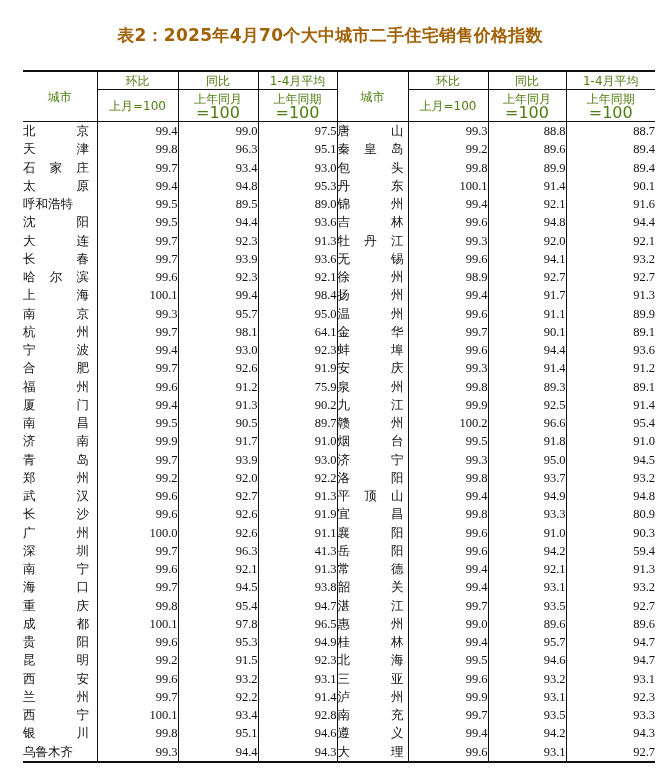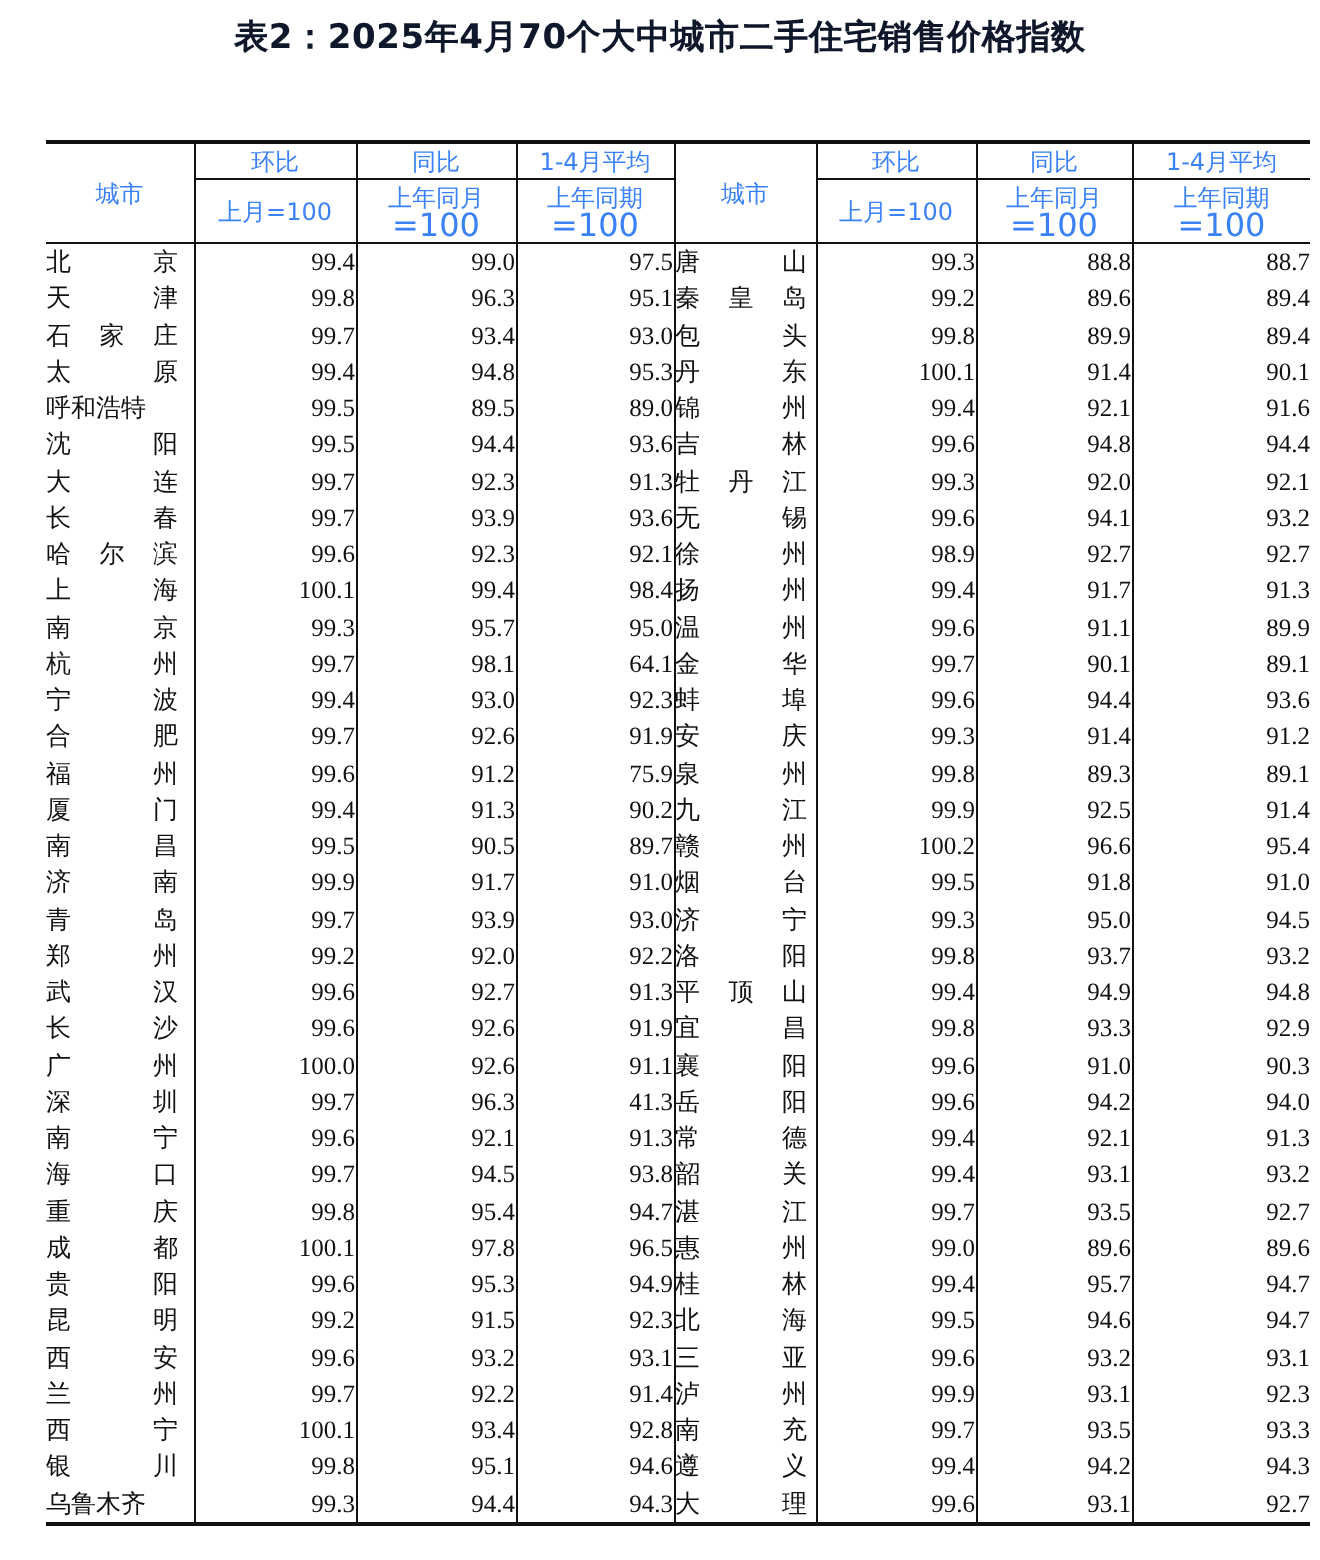--- a/index.html
+++ b/index.html
@@ -1,26 +1,26 @@
 <!DOCTYPE html>
 <html><head>
 <meta charset="utf-8">
 <style>
   html, body { margin: 0; padding: 0; background: #ffffff; }
   body { width: 660px; height: 780px; position: relative; overflow: hidden;
          font-family: "DejaVu Serif", "Liberation Serif", serif; color: #111; }
-  .title { position: absolute; top: 7px; left: 0; width: 660px; text-align: center;
+  .title { position: absolute; top: 24px; left: 0; width: 660px; text-align: center;
            font-family: "DejaVu Sans", "Liberation Sans", sans-serif;
-           font-weight: bold; font-size: 17px; letter-spacing: 0.3px; color: #0f172a; }
+           font-weight: bold; font-size: 17px; letter-spacing: 0.3px; color: #a16207; }
   table.idx { position: absolute; top: 70px; left: 23px; width: 632px;
               border-collapse: collapse; table-layout: fixed;
               border-top: 2px solid #111; border-bottom: 2px solid #111; }
   table.idx th, table.idx td { padding: 0; font-weight: normal; }
   table.idx th { font-family: "DejaVu Sans", "Liberation Sans", sans-serif;
-                 font-size: 12px; text-align: center; line-height: 14px; color: #3b82f6; }
+                 font-size: 12px; text-align: center; line-height: 14px; color: #4d7c0f; }
   .h1 th { height: 17px; border-bottom: 1px solid #111; }
   .h2 th { height: 31px; border-bottom: 1px solid #111; }
   .vb { border-left: 1px solid #111; }
   table.idx td { height: 18.25px; font-size: 12.5px; line-height: 18px; }
   td.num { text-align: right; padding-right: 2px; font-family: "Liberation Serif", "DejaVu Serif", serif; }
   td.city { font-family: "DejaVu Sans", "Liberation Sans", sans-serif; font-size: 12.5px; padding-left: 4px; padding-right: 3px; }
   .cityname { display: flex; justify-content: space-between; width: 66px; }
   .cityname span { display: inline-block; }
   .small { font-size: 16px; }
 </style>
@@ -511,21 +511,21 @@
         <td class="num vb">92.6</td>
         <td class="num vb">91.9</td>
         <td class="city vb">
           <div class="cityname">
             <span>宜</span>
             <span>昌</span>
           </div>
         </td>
         <td class="num vb">99.8</td>
         <td class="num vb">93.3</td>
-        <td class="num vb">92.9</td>
+        <td class="num vb">80.9</td>
       </tr>
       <tr>
         <td class="city">
           <div class="cityname">
             <span>广</span>
             <span>州</span>
           </div>
         </td>
         <td class="num vb">100.0</td>
         <td class="num vb">92.6</td>
@@ -551,21 +551,21 @@
         <td class="num vb">96.3</td>
         <td class="num vb">41.3</td>
         <td class="city vb">
           <div class="cityname">
             <span>岳</span>
             <span>阳</span>
           </div>
         </td>
         <td class="num vb">99.6</td>
         <td class="num vb">94.2</td>
-        <td class="num vb">94.0</td>
+        <td class="num vb">59.4</td>
       </tr>
       <tr>
         <td class="city">
           <div class="cityname">
             <span>南</span>
             <span>宁</span>
           </div>
         </td>
         <td class="num vb">99.6</td>
         <td class="num vb">92.1</td>

